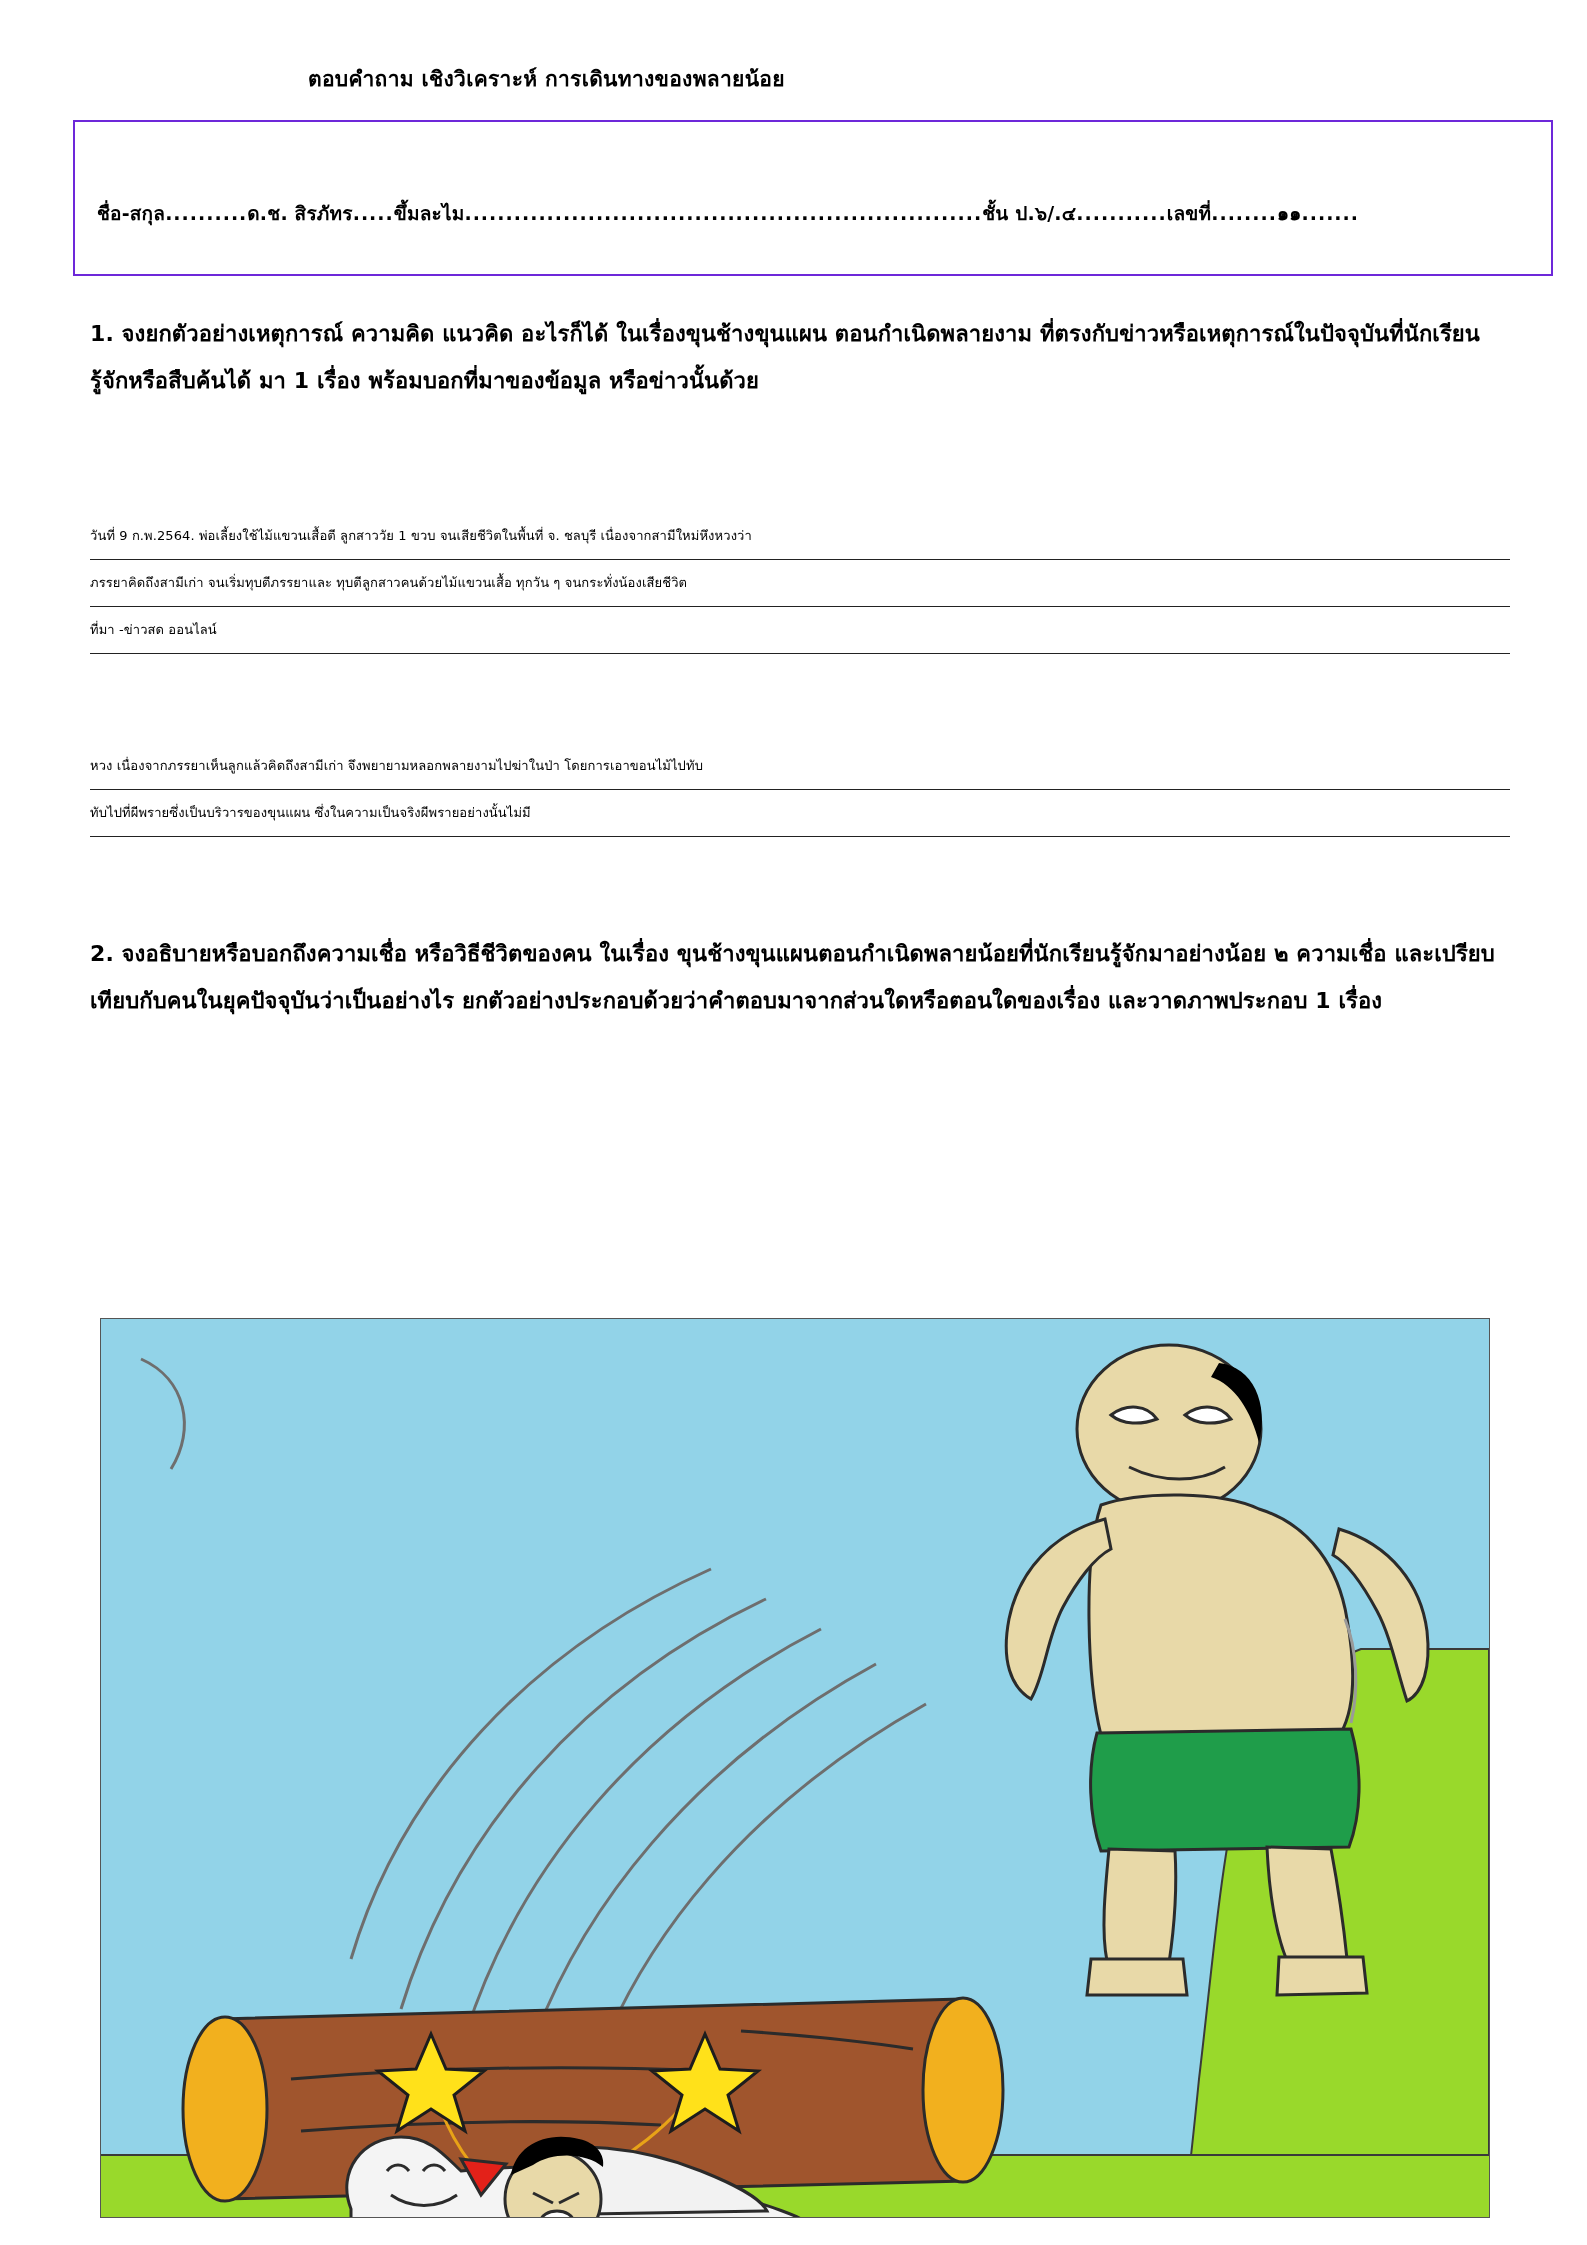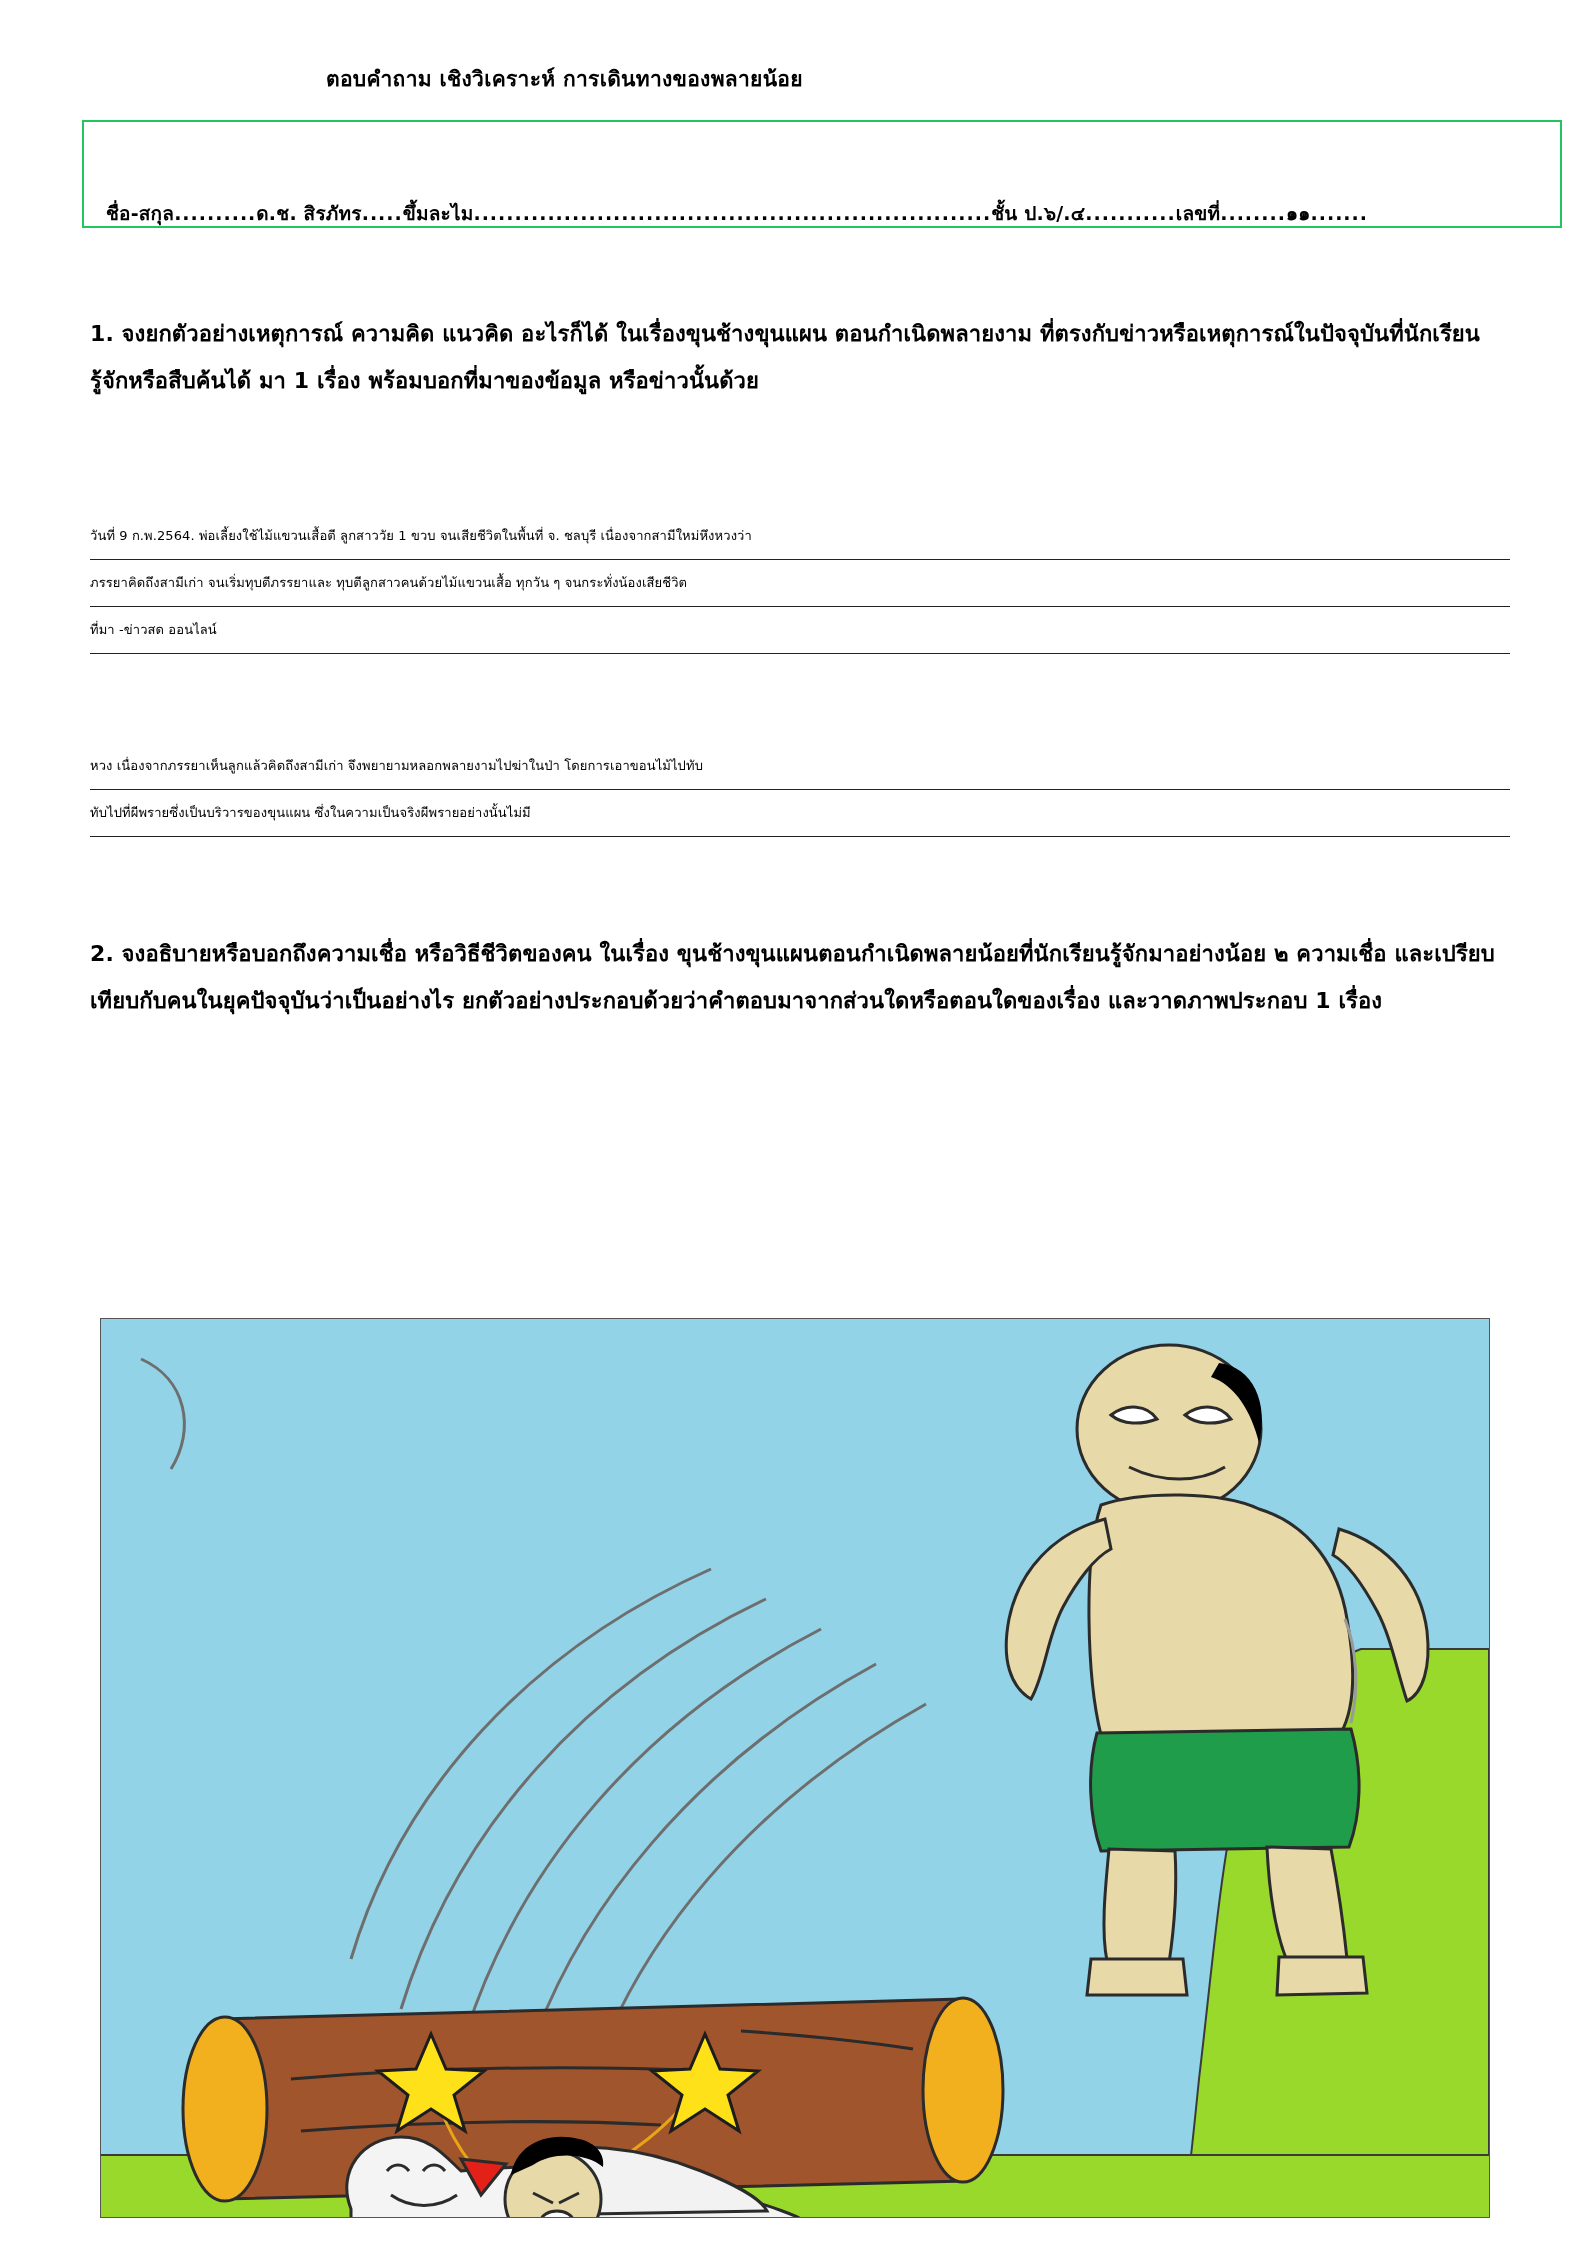--- a/index.html
+++ b/index.html
@@ -18,35 +18,35 @@
   .page {
     position: relative;
     width: 1587px;
     height: 2245px;
     background: #ffffff;
   }
 
   
   .doc-title {
     position: absolute;
-    left: 326px;
+    left: 308px;
     top: 62px;
     font-size: 21px;
     font-weight: bold;
     letter-spacing: 0.3px;
     white-space: nowrap;
   }
 
   .name-box {
     position: absolute;
-    left: 82px;
+    left: 73px;
     top: 120px;
     width: 1480px;
-    height: 108px;
-    border: 2px solid #22c55e;
+    height: 156px;
+    border: 2px solid #6d28d9;
     box-sizing: border-box;
   }
   .name-line {
     position: absolute;
     left: 22px;
     top: 76px;
     font-size: 19px;
     font-weight: bold;
     white-space: nowrap;
     letter-spacing: 0.2px;

